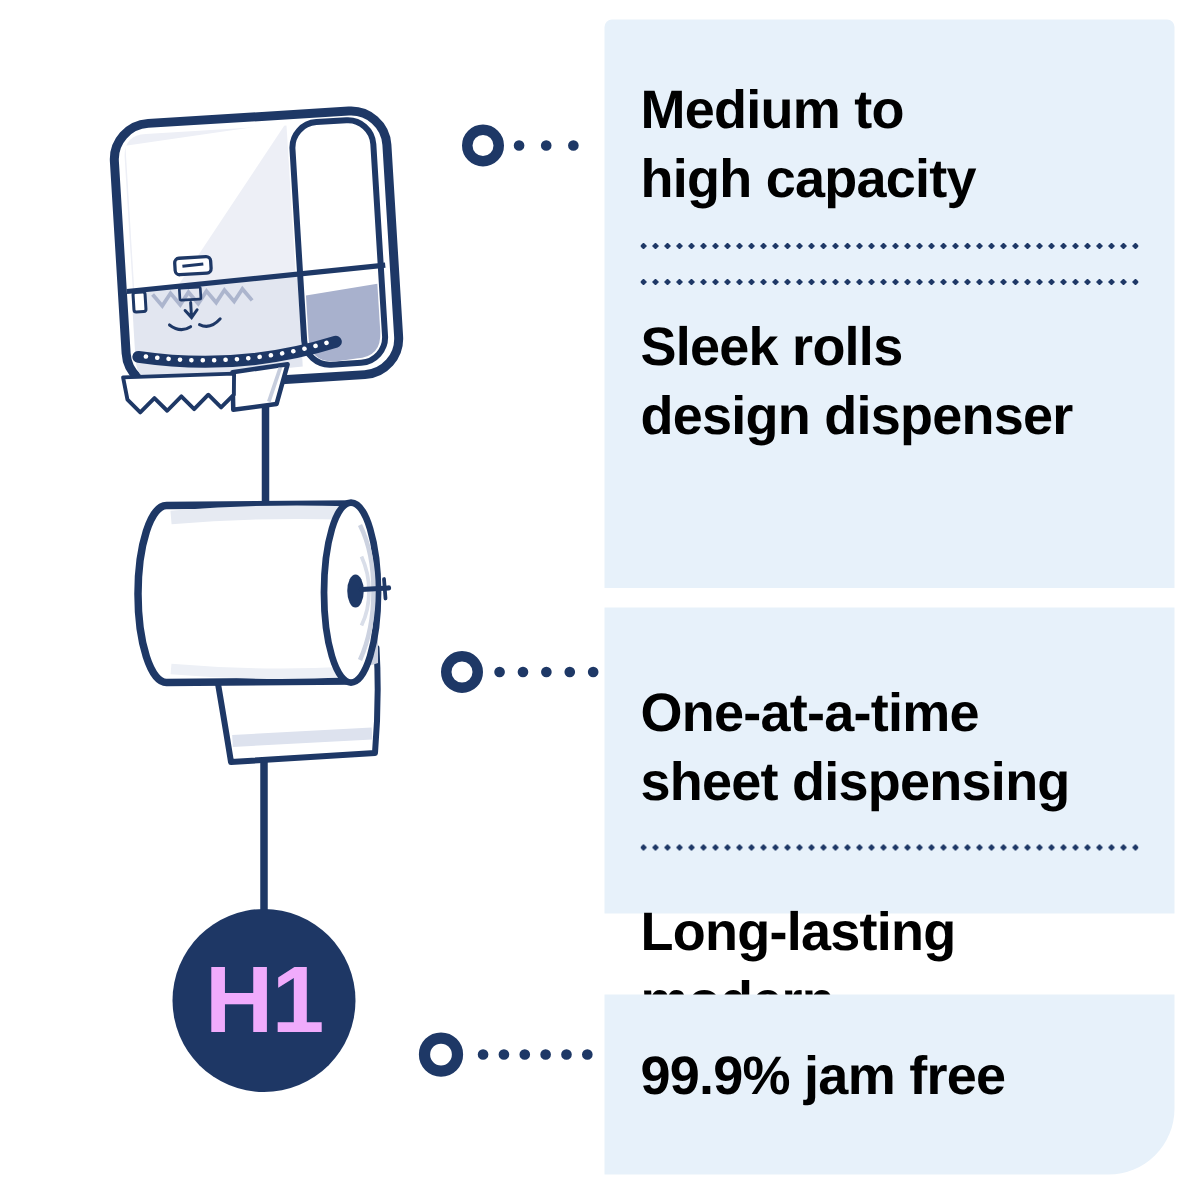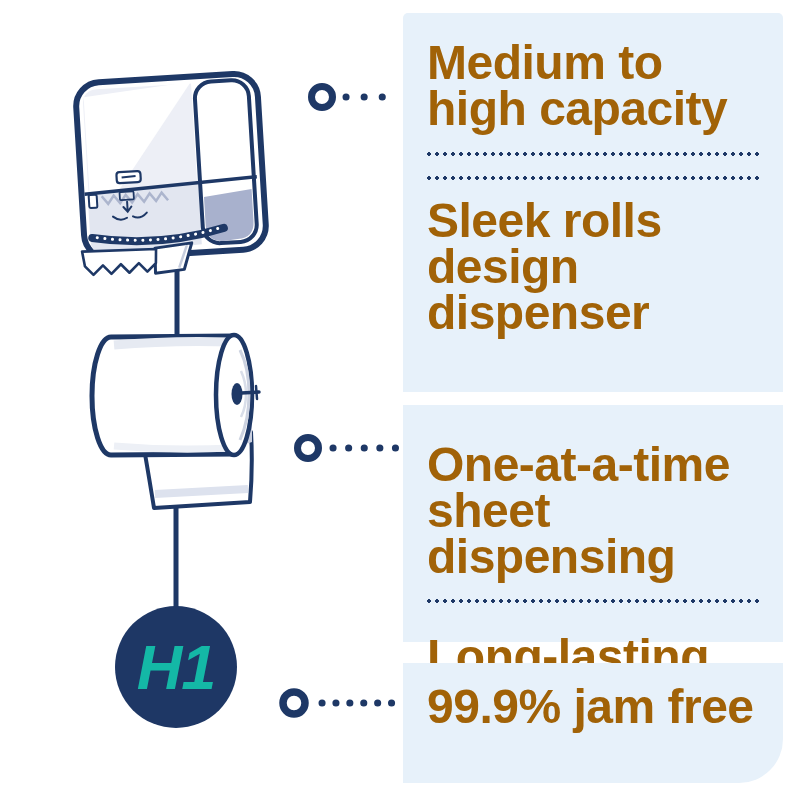--- a/index.html
+++ b/index.html
@@ -7,38 +7,38 @@
     width:800px;height:800px;position:relative;overflow:hidden;
     background:#ffffff;
     font-family:"Liberation Sans","DejaVu Sans",sans-serif;
   }
   .illustration-layer{position:absolute;left:0;top:0;width:800px;height:800px;}
   .panel{
     position:absolute;left:403px;width:380px;background:#e7f1fa;
     box-sizing:border-box;padding-left:24px;padding-right:24px;
   }
   .panel-top{top:13px;height:379px;padding-top:27px;border-radius:5px 5px 0 0;}
-  .panel-middle{top:405px;height:237px;padding-top:37px;}
+  .panel-middle{top:405px;height:204px;padding-top:37px;}
   .panel-bottom{top:663px;height:120px;padding-top:21px;border-radius:0 0 44px 0;}
   .feature{
-    color:#a16207;font-weight:bold;font-size:48px;line-height:46px;
-    letter-spacing:-0.5px;white-space:pre-line;
+    color:#000000;font-weight:bold;font-size:36px;line-height:46px;
+    letter-spacing:-0.5px;white-space:pre-line;margin-top:10px;
   }
   .divider{
     height:4px;width:100%;
     background-image:radial-gradient(circle 1.9px at 2px 2px,#1e3866 97%,rgba(0,0,0,0) 100%);
     background-size:8px 4px;background-repeat:repeat-x;
     margin:20px 0 18px 0;
   }
   .panel-middle .divider{margin:19px 0 31px 0;}
   .h1-badge{
     position:absolute;left:115px;top:606px;width:122px;height:122px;
-    border-radius:50%;background:#1e3765;color:#14b8a6;
+    border-radius:50%;background:#1e3765;color:#f0abfc;
     display:flex;align-items:center;justify-content:center;
-    font-size:63px;font-weight:bold;letter-spacing:-1px;font-style:italic;
+    font-size:63px;font-weight:bold;letter-spacing:-1px;
   }
 </style>
 </head>
 <body>
 
 <svg class="illustration-layer" width="800" height="800" viewBox="0 0 800 800" aria-hidden="true">
 
   <g stroke="#1e3866" stroke-width="5" stroke-linecap="round">
     <path d="M177 250 L177 340"></path>
     <path d="M176 498 L176 612"></path>

